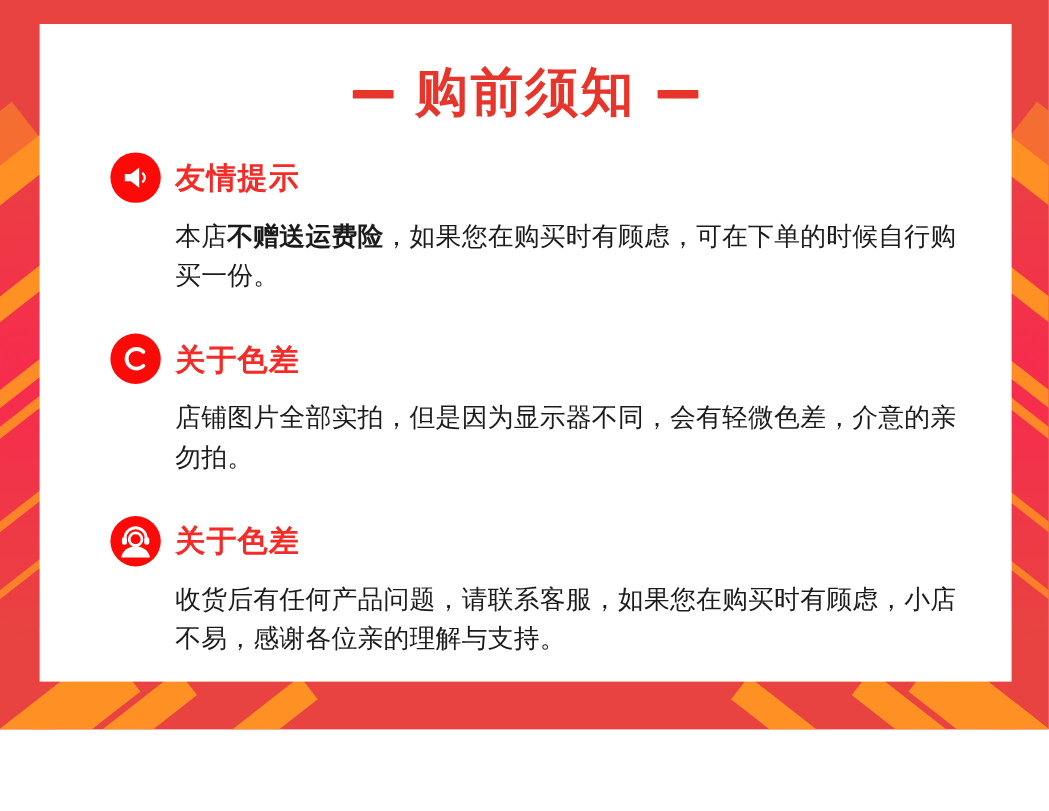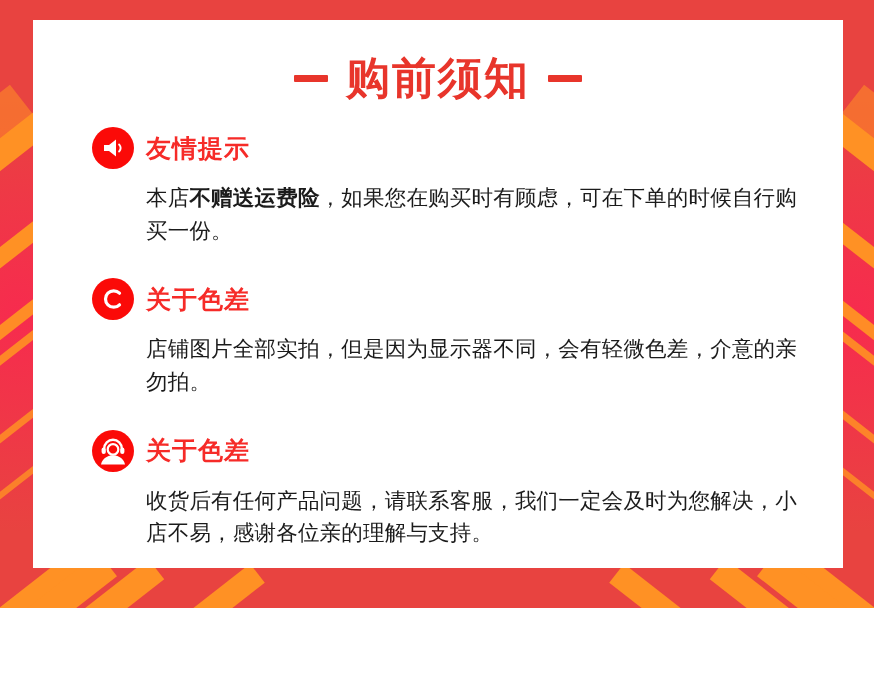--- a/index.html
+++ b/index.html
@@ -204,18 +204,18 @@
             <svg width="34" height="34" viewBox="0 0 34 34" aria-hidden="true">
               <path fill="none" stroke="#ffffff" stroke-width="2.4" d="M8.2 14.6 a8.8 8.8 0 0 1 17.6 0"></path>
               <rect x="5.6" y="13.4" width="4.2" height="6.6" rx="2.1" fill="#ffffff"></rect>
               <rect x="24.2" y="13.4" width="4.2" height="6.6" rx="2.1" fill="#ffffff"></rect>
               <circle cx="17" cy="15.4" r="5.3" fill="none" stroke="#ffffff" stroke-width="2.2"></circle>
               <path fill="#ffffff" d="M17 21.2 c-6.4 0 -11.2 4.3 -12 9.4 h24 c-0.8 -5.1 -5.6 -9.4 -12 -9.4 z"></path>
             </svg>
           </span>
           <span class="sec-title">关于色差</span>
         </div>
-        <div class="sec-body"><span></span><b></b><span>收货后有任何产品问题，请联系客服，我们一定会及时为您解决，小店不易，感谢各位亲的理解与支持。</span></div>
+        <div class="sec-body"><span></span><b></b><span>收货后有任何产品问题，请联系客服，如果您在购买时有顾虑，小店不易，感谢各位亲的理解与支持。</span></div>
       </div>
 
     </div>
   </div>
 </div>
 
 </body></html>

